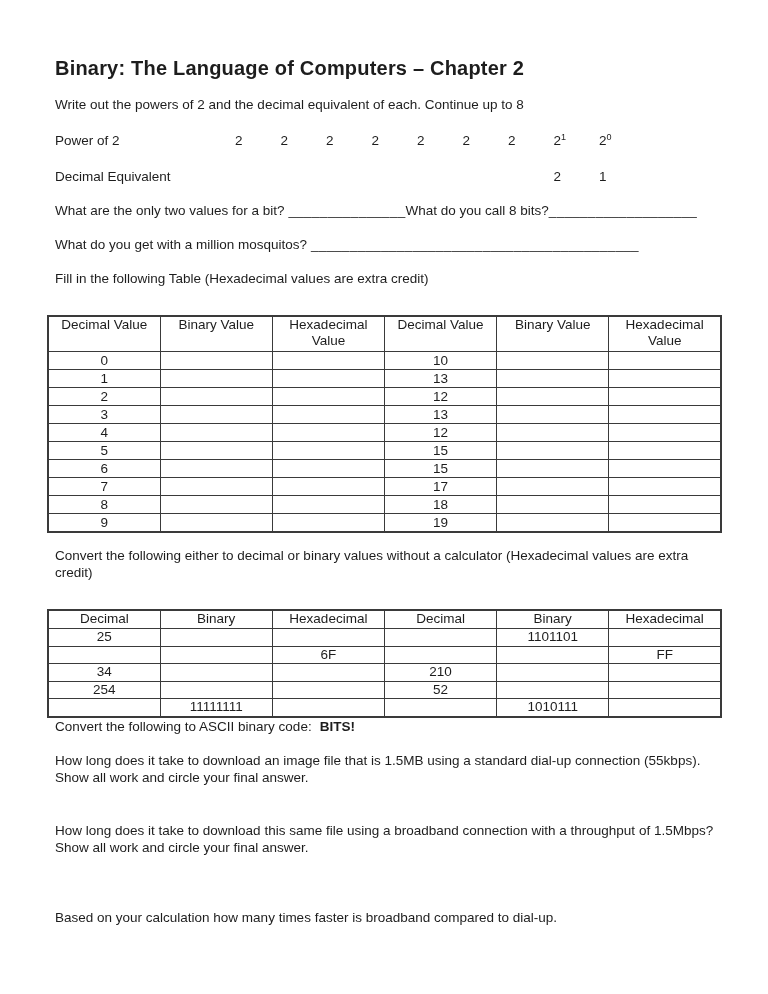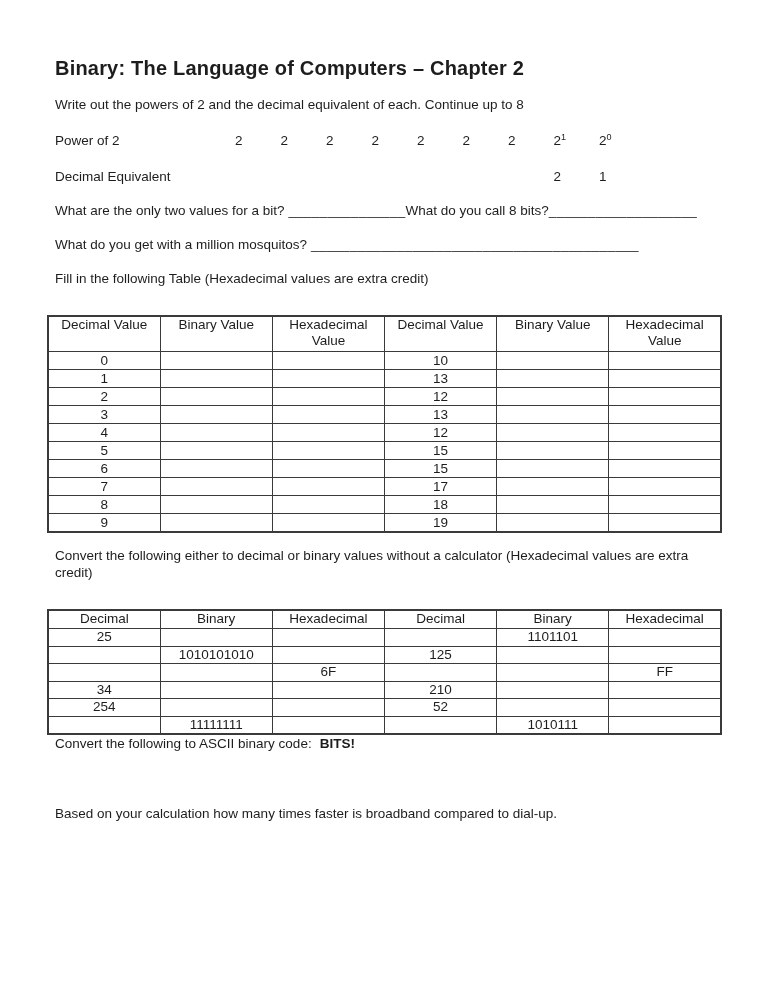--- a/index.html
+++ b/index.html
@@ -213,28 +213,20 @@
         <tr>
           <td>25</td>
           <td></td>
           <td></td>
           <td></td>
           <td>1101101</td>
           <td></td>
         </tr>
         <tr>
           <td></td>
-          <td>1010101010</td>
-          <td></td>
-          <td>125</td>
-          <td></td>
-          <td></td>
-        </tr>
-        <tr>
-          <td></td>
           <td></td>
           <td>6F</td>
           <td></td>
           <td></td>
           <td>FF</td>
         </tr>
         <tr>
           <td>34</td>
           <td></td>
           <td></td>
@@ -256,17 +248,19 @@
           <td></td>
           <td></td>
           <td>1010111</td>
           <td></td>
         </tr>
       </tbody>
   </table>
 
   <p class="ascii-line"><span>Convert the following to ASCII binary code:</span><span class="bits-word">BITS!</span></p>
 
-
+  <p class="para">How long does it take to download an image file that is 1.5MB using a standard dial-up connection (55kbps). Show all work and circle your final answer.</p>
+
+  <p class="para-broadband">How long does it take to download this same file using a broadband connection with a throughput of 1.5Mbps? Show all work and circle your final answer.</p>
 
   <p class="para-compare">Based on your calculation how many times faster is broadband compared to dial-up.</p>
 
 </div>
 
 </body></html>

